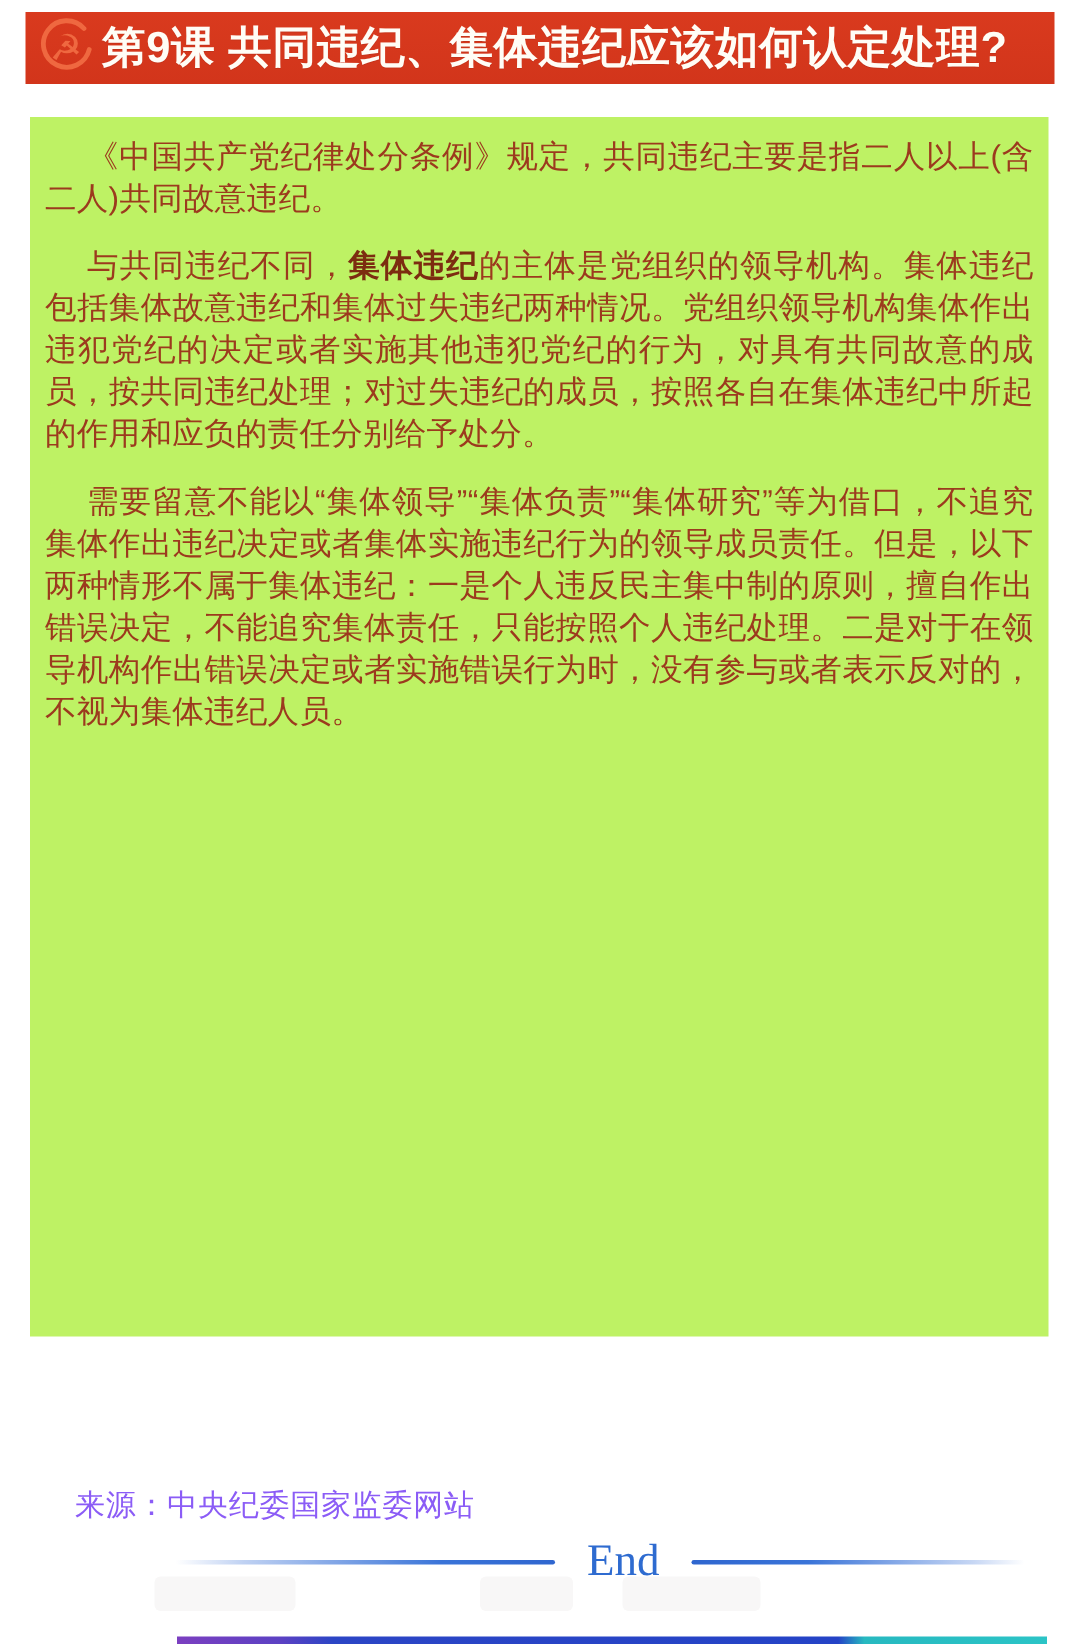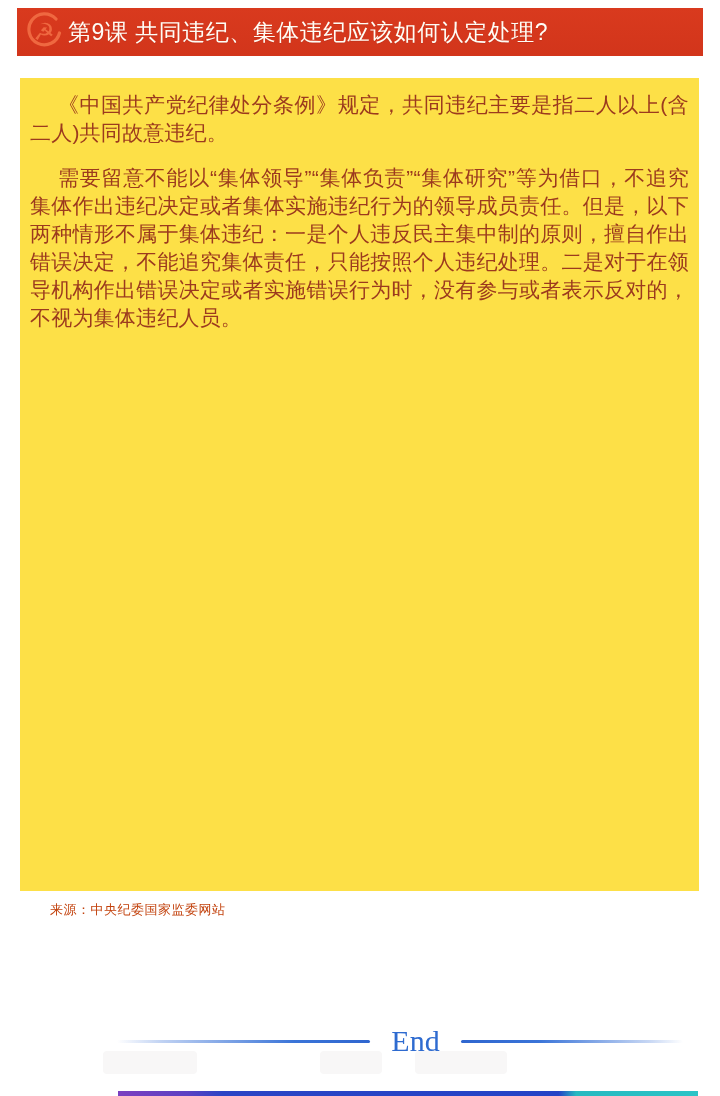--- a/index.html
+++ b/index.html
@@ -8,37 +8,37 @@
     font-family:"Liberation Sans","DejaVu Sans",sans-serif;
   }
   
   .header-bar{
     position:absolute;left:17px;top:8px;width:686px;height:48px;
     background:linear-gradient(180deg,#d93a1e 0%,#d2351b 100%);
     display:flex;align-items:center;box-sizing:border-box;padding-left:7px;
   }
   .emblem{flex:0 0 auto;width:40px;height:40px;margin-right:4px;}
   .header-title{
-    color:#fffdf6;font-weight:400;font-size:23px;letter-spacing:0.5px;
+    color:#fffdf6;font-weight:700;font-size:29px;letter-spacing:0.5px;
     white-space:nowrap;text-shadow:0 1px 0 rgba(0,0,0,0.08);
   }
   
   .article-panel{
     position:absolute;left:20px;top:78px;width:679px;height:813px;
-    background:#fde047;box-sizing:border-box;padding:13px 10px 6px 10px;overflow:hidden;
+    background:#bef264;box-sizing:border-box;padding:13px 10px 6px 10px;overflow:hidden;
   }
   .article-panel p{
     margin:0 0 17px 0;color:#9c3a1e;font-size:21px;line-height:28px;
     text-indent:28px;text-align:justify;letter-spacing:0.2px;
   }
   .article-panel p:last-child{margin-bottom:12px;}
   .run-bold{font-weight:700;color:#7c2c10;}
   
   .source-line{
-    position:absolute;left:50px;top:901px;color:#c2410c;font-size:13px;letter-spacing:0.5px;
+    position:absolute;left:50px;top:990px;color:#8b5cf6;font-size:20px;letter-spacing:0.5px;
   }
   
   .end-divider{
     position:absolute;left:0;top:1022px;width:720px;height:38px;
     display:flex;align-items:center;justify-content:center;padding-left:40px;
   }
   .divider-line{height:3px;border-radius:2px;}
   .divider-line.left{
     width:253px;margin-right:21px;
     background:linear-gradient(90deg,rgba(72,124,219,0) 0%,rgba(72,124,219,0.35) 18%,#3a74d8 70%,#2f66cf 100%);
@@ -73,20 +73,21 @@
     <svg class="emblem" viewBox="0 0 40 40" aria-hidden="true">
       <path d="M32 7 A 15.5 15.5 0 1 0 35.5 21" stroke="#ef6840" stroke-width="3.2" fill="none" stroke-linecap="round"></path>
       <text x="20" y="28" font-size="24" fill="#ef6840" text-anchor="middle" font-family="DejaVu Sans, sans-serif">☭</text>
     </svg>
     <div class="header-title">第9课 共同违纪、集体违纪应该如何认定处理?</div>
   </div>
 
   <div class="article-panel">
     <div id="article-body">
         <p>《中国共产党纪律处分条例》规定，共同违纪主要是指二人以上(含二人)共同故意违纪。</p>
+        <p>与共同违纪不同，<span class="run-bold">集体违纪</span>的主体是党组织的领导机构。集体违纪包括集体故意违纪和集体过失违纪两种情况。党组织领导机构集体作出违犯党纪的决定或者实施其他违犯党纪的行为，对具有共同故意的成员，按共同违纪处理；对过失违纪的成员，按照各自在集体违纪中所起的作用和应负的责任分别给予处分。</p>
         <p>需要留意不能以“集体领导”“集体负责”“集体研究”等为借口，不追究集体作出违纪决定或者集体实施违纪行为的领导成员责任。但是，以下两种情形不属于集体违纪：一是个人违反民主集中制的原则，擅自作出错误决定，不能追究集体责任，只能按照个人违纪处理。二是对于在领导机构作出错误决定或者实施错误行为时，没有参与或者表示反对的，不视为集体违纪人员。</p>
       </div>
   </div>
 
   <div class="source-line">来源：中央纪委国家监委网站</div>
 
   <div class="ghost-block ghost-1"></div>
   <div class="ghost-block ghost-2"></div>
   <div class="ghost-block ghost-3"></div>
 

